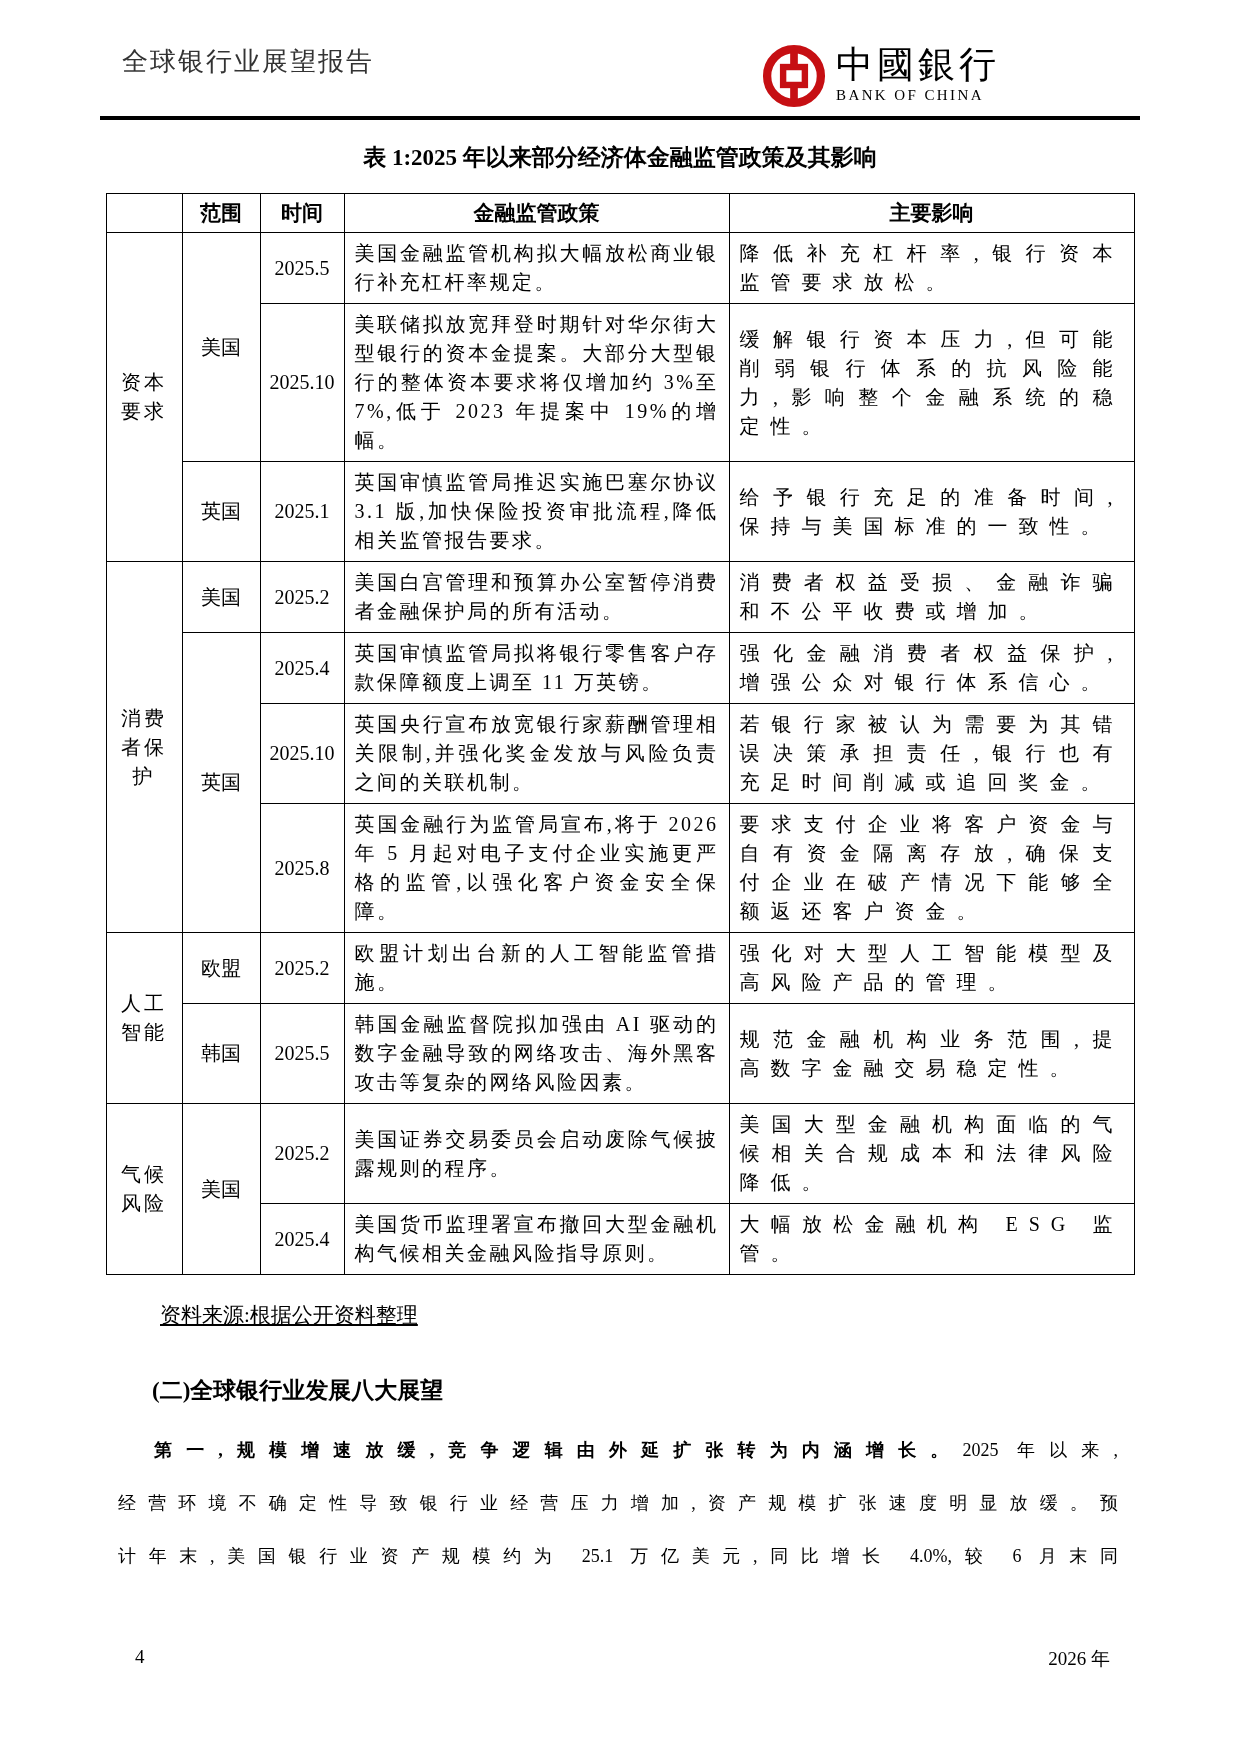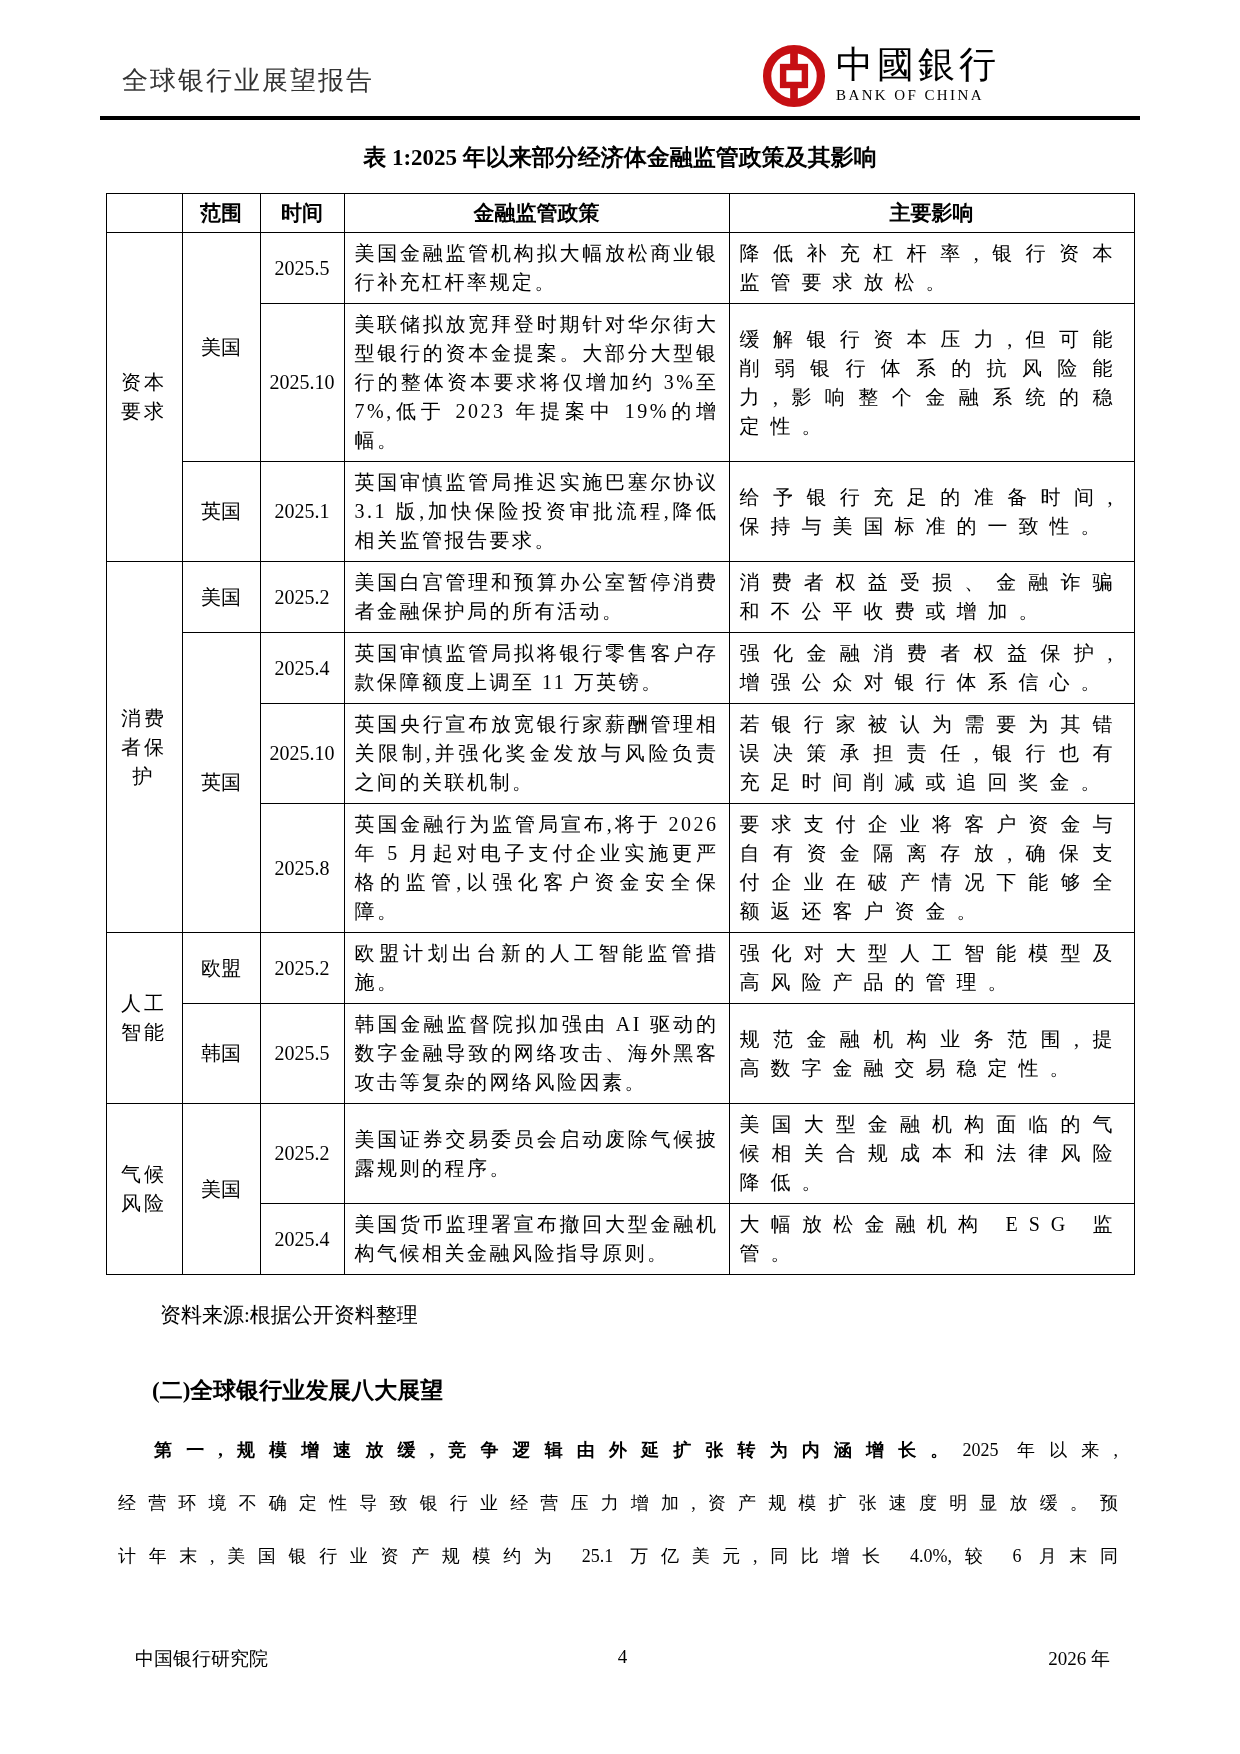--- a/index.html
+++ b/index.html
@@ -7,41 +7,41 @@
     position:relative;
     width:1240px;height:1754px;
     background:#ffffff;
     color:#000;
     font-family:"Liberation Serif", serif;
     overflow:hidden;
     margin:0 auto;
   }
   .content{padding:0 100px;}
   
-  .header{display:flex;justify-content:space-between;align-items:flex-end;padding-top:44px;}
+  .header{display:flex;justify-content:space-between;padding-top:44px;}
   .report-title{font-size:26px;color:#333;padding-left:22px;margin-bottom:10px;letter-spacing:2px;}
   .logo{display:flex;align-items:flex-start;margin-right:140px;gap:10px;}
   .logo-emblem{width:64px;height:64px;flex:0 0 auto;}
   .logo-text{display:flex;flex-direction:column;justify-content:flex-start;}
   .logo-cn{font-size:37px;font-weight:normal;letter-spacing:4px;line-height:42px;white-space:nowrap;}
   .logo-en{font-size:15px;letter-spacing:2.4px;margin-top:1px;white-space:nowrap;}
   .rule{border-top:4px solid #000;margin-top:8px;}
   
   .table-title{text-align:center;font-weight:bold;font-size:23px;margin:22px 0 0 0;}
   table{border-collapse:collapse;margin:20px auto 0 auto;width:1028px;table-layout:fixed;}
   col.c-cat{width:76px;}  col.c-scope{width:78px;} col.c-time{width:84px;}
   col.c-policy{width:385px;} col.c-impact{width:405px;}
   th{border:1.5px solid #000;font-size:21px;font-weight:bold;text-align:center;padding:5px 2px;line-height:28px;margin-left:12px;}
   td{border:1.5px solid #000;font-size:20px;vertical-align:middle;padding:6px 10px;line-height:29px;}
   td.cat{text-align:center;padding:6px 14px;letter-spacing:3px;}
   td.scope{text-align:center;padding:6px 16px;}
   td.time{text-align:center;padding:6px 4px;}
   td.policy{text-align:justify;letter-spacing:2.5px;}
   td.impact{text-align:justify;letter-spacing:11px;}
-  .source-note{font-size:21px;margin:26px 0 0 60px;}
+  .source-note{font-size:21px;margin:26px 0 0 60px;text-decoration:underline;}
   
   .section-heading{font-size:23px;font-weight:bold;margin:46px 0 0 52px;}
   .para{margin:18px 22px 0 18px;font-size:18px;line-height:53px;}
   .para .line{display:block;text-align:justify;text-align-last:justify;}
   .para .line.first{text-indent:2em;}
   .b{font-weight:bold;}
   
   .footer{position:absolute;top:1646px;left:135px;right:130px;display:flex;font-size:19px;}
   .footer .f-left{flex:1;text-align:left;}
   .footer .f-center{flex:0 0 auto;text-align:center;}
@@ -168,17 +168,16 @@
 
     <div class="para">
       <span class="line first"><span class="b">第一,规模增速放缓,竞争逻辑由外延扩张转为内涵增长。</span><span>2025 年以来,</span></span>
       <span class="line">经营环境不确定性导致银行业经营压力增加,资产规模扩张速度明显放缓。预</span>
       <span class="line">计年末,美国银行业资产规模约为 25.1 万亿美元,同比增长 4.0%,较 6 月末同</span>
     </div>
 
   </div>
 
   <div class="footer">
-    <span class="f-left">中国银行研究院</span>
     <span class="f-center">4</span>
     <span class="f-right">2026 年</span>
   </div>
 </div>
 
 </body></html>

